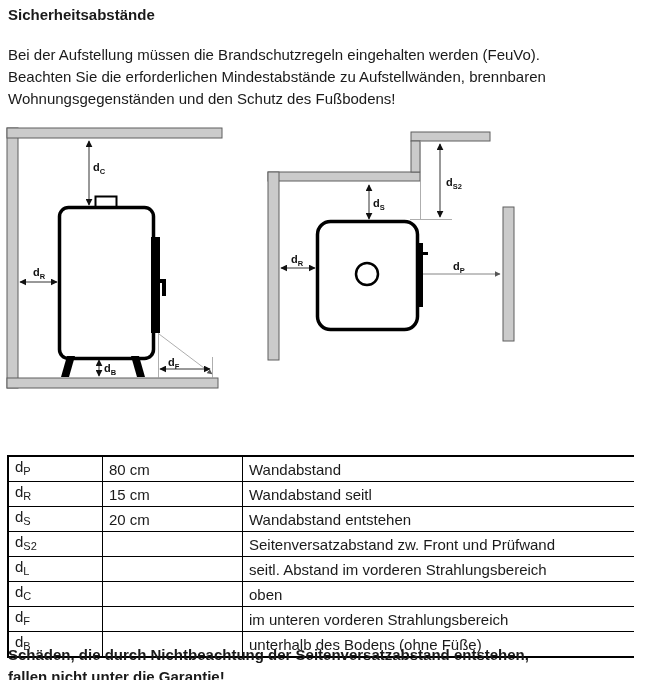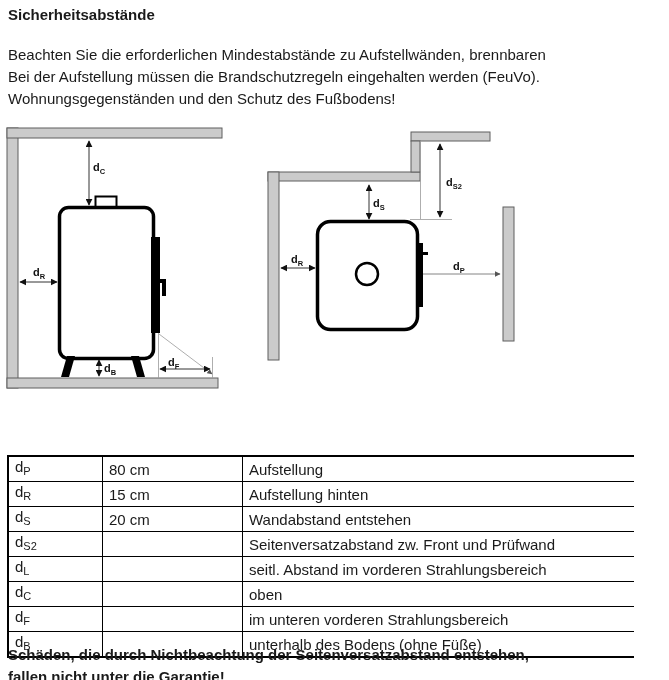--- a/index.html
+++ b/index.html
@@ -30,22 +30,22 @@
   .dsub{font-size:7.5px;}
 </style>
 </head>
 <body>
 
 <div class="page">
 
   <h1 class="h" id="title">Sicherheitsabstände</h1>
 
   <div class="intro">
+    <div>Bei der Aufstellung müssen die Brandschutzregeln eingehalten werden (FeuVo).</div>
     <div>Beachten Sie die erforderlichen Mindestabstände zu Aufstellwänden, brennbaren</div>
-    <div>Bei der Aufstellung müssen die Brandschutzregeln eingehalten werden (FeuVo).</div>
     <div>Wohnungsgegenständen und den Schutz des Fußbodens!</div>
   </div>
 
   <svg class="diagrams" width="669" height="275" viewBox="0 125 669 275">
     <defs>
       <marker id="mA" viewBox="0 0 10 10" refX="9" refY="5" markerWidth="7" markerHeight="7" orient="auto-start-reverse">
           <path d="M0,0 L10,5 L0,10 z" fill="#111"></path>
         </marker>
       <marker id="mG" viewBox="0 0 10 10" refX="9" refY="5" markerWidth="6.5" markerHeight="6.5" orient="auto-start-reverse">
           <path d="M0,0 L10,5 L0,10 z" fill="#555"></path>
@@ -108,26 +108,26 @@
       <text class="dlabel" x="453" y="270"><tspan>d</tspan><tspan class="dsub" dy="2.5">P</tspan></text>
     </g>
   </svg>
 
 
   <table class="mind">
     <tbody>
       <tr>
         <td class="c1"><span>d</span><span class="sub">P</span></td>
         <td class="c2">80 cm</td>
-        <td>Aufstellung</td>
+        <td>Wandabstand</td>
       </tr>
       <tr>
         <td class="c1"><span>d</span><span class="sub">R</span></td>
         <td class="c2">15 cm</td>
-        <td>Aufstellung hinten</td>
+        <td>Wandabstand seitl</td>
       </tr>
       <tr>
         <td class="c1"><span>d</span><span class="sub">S</span></td>
         <td class="c2">20 cm</td>
         <td>Wandabstand entstehen</td>
       </tr>
       <tr>
         <td class="c1"><span>d</span><span class="sub">S2</span></td>
         <td class="c2"></td>
         <td>Seitenversatzabstand zw. Front und Prüfwand</td>

